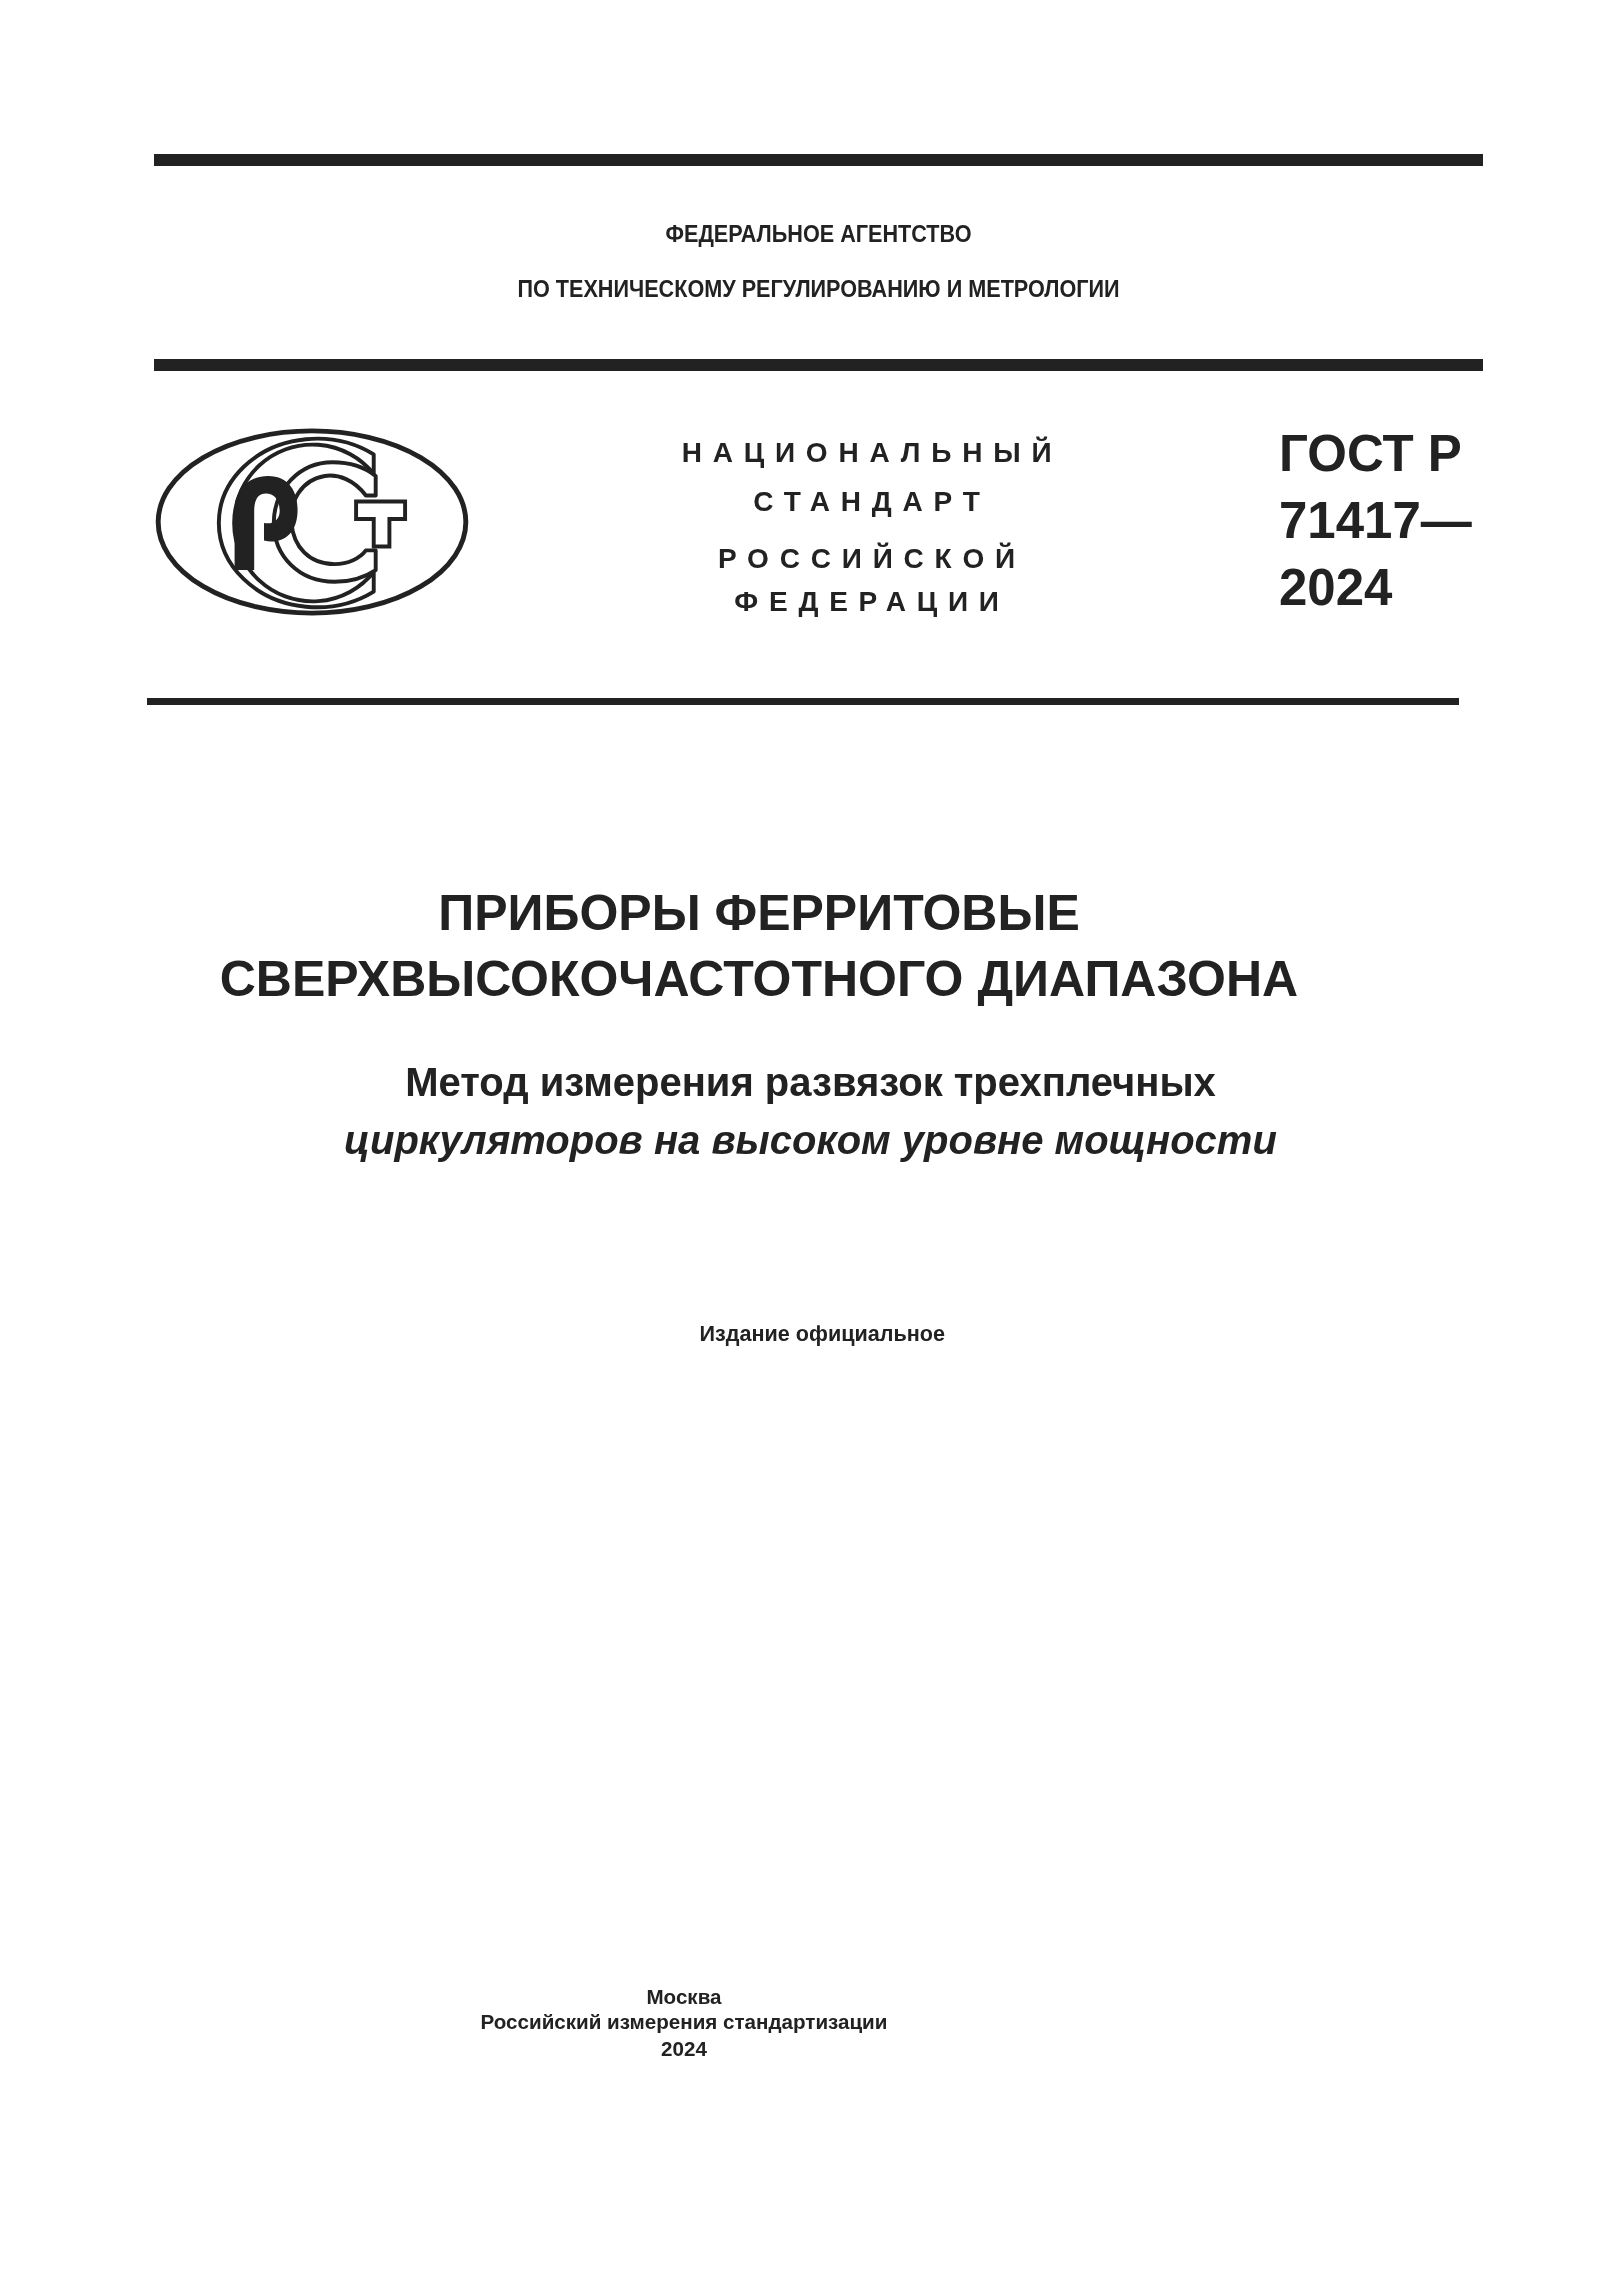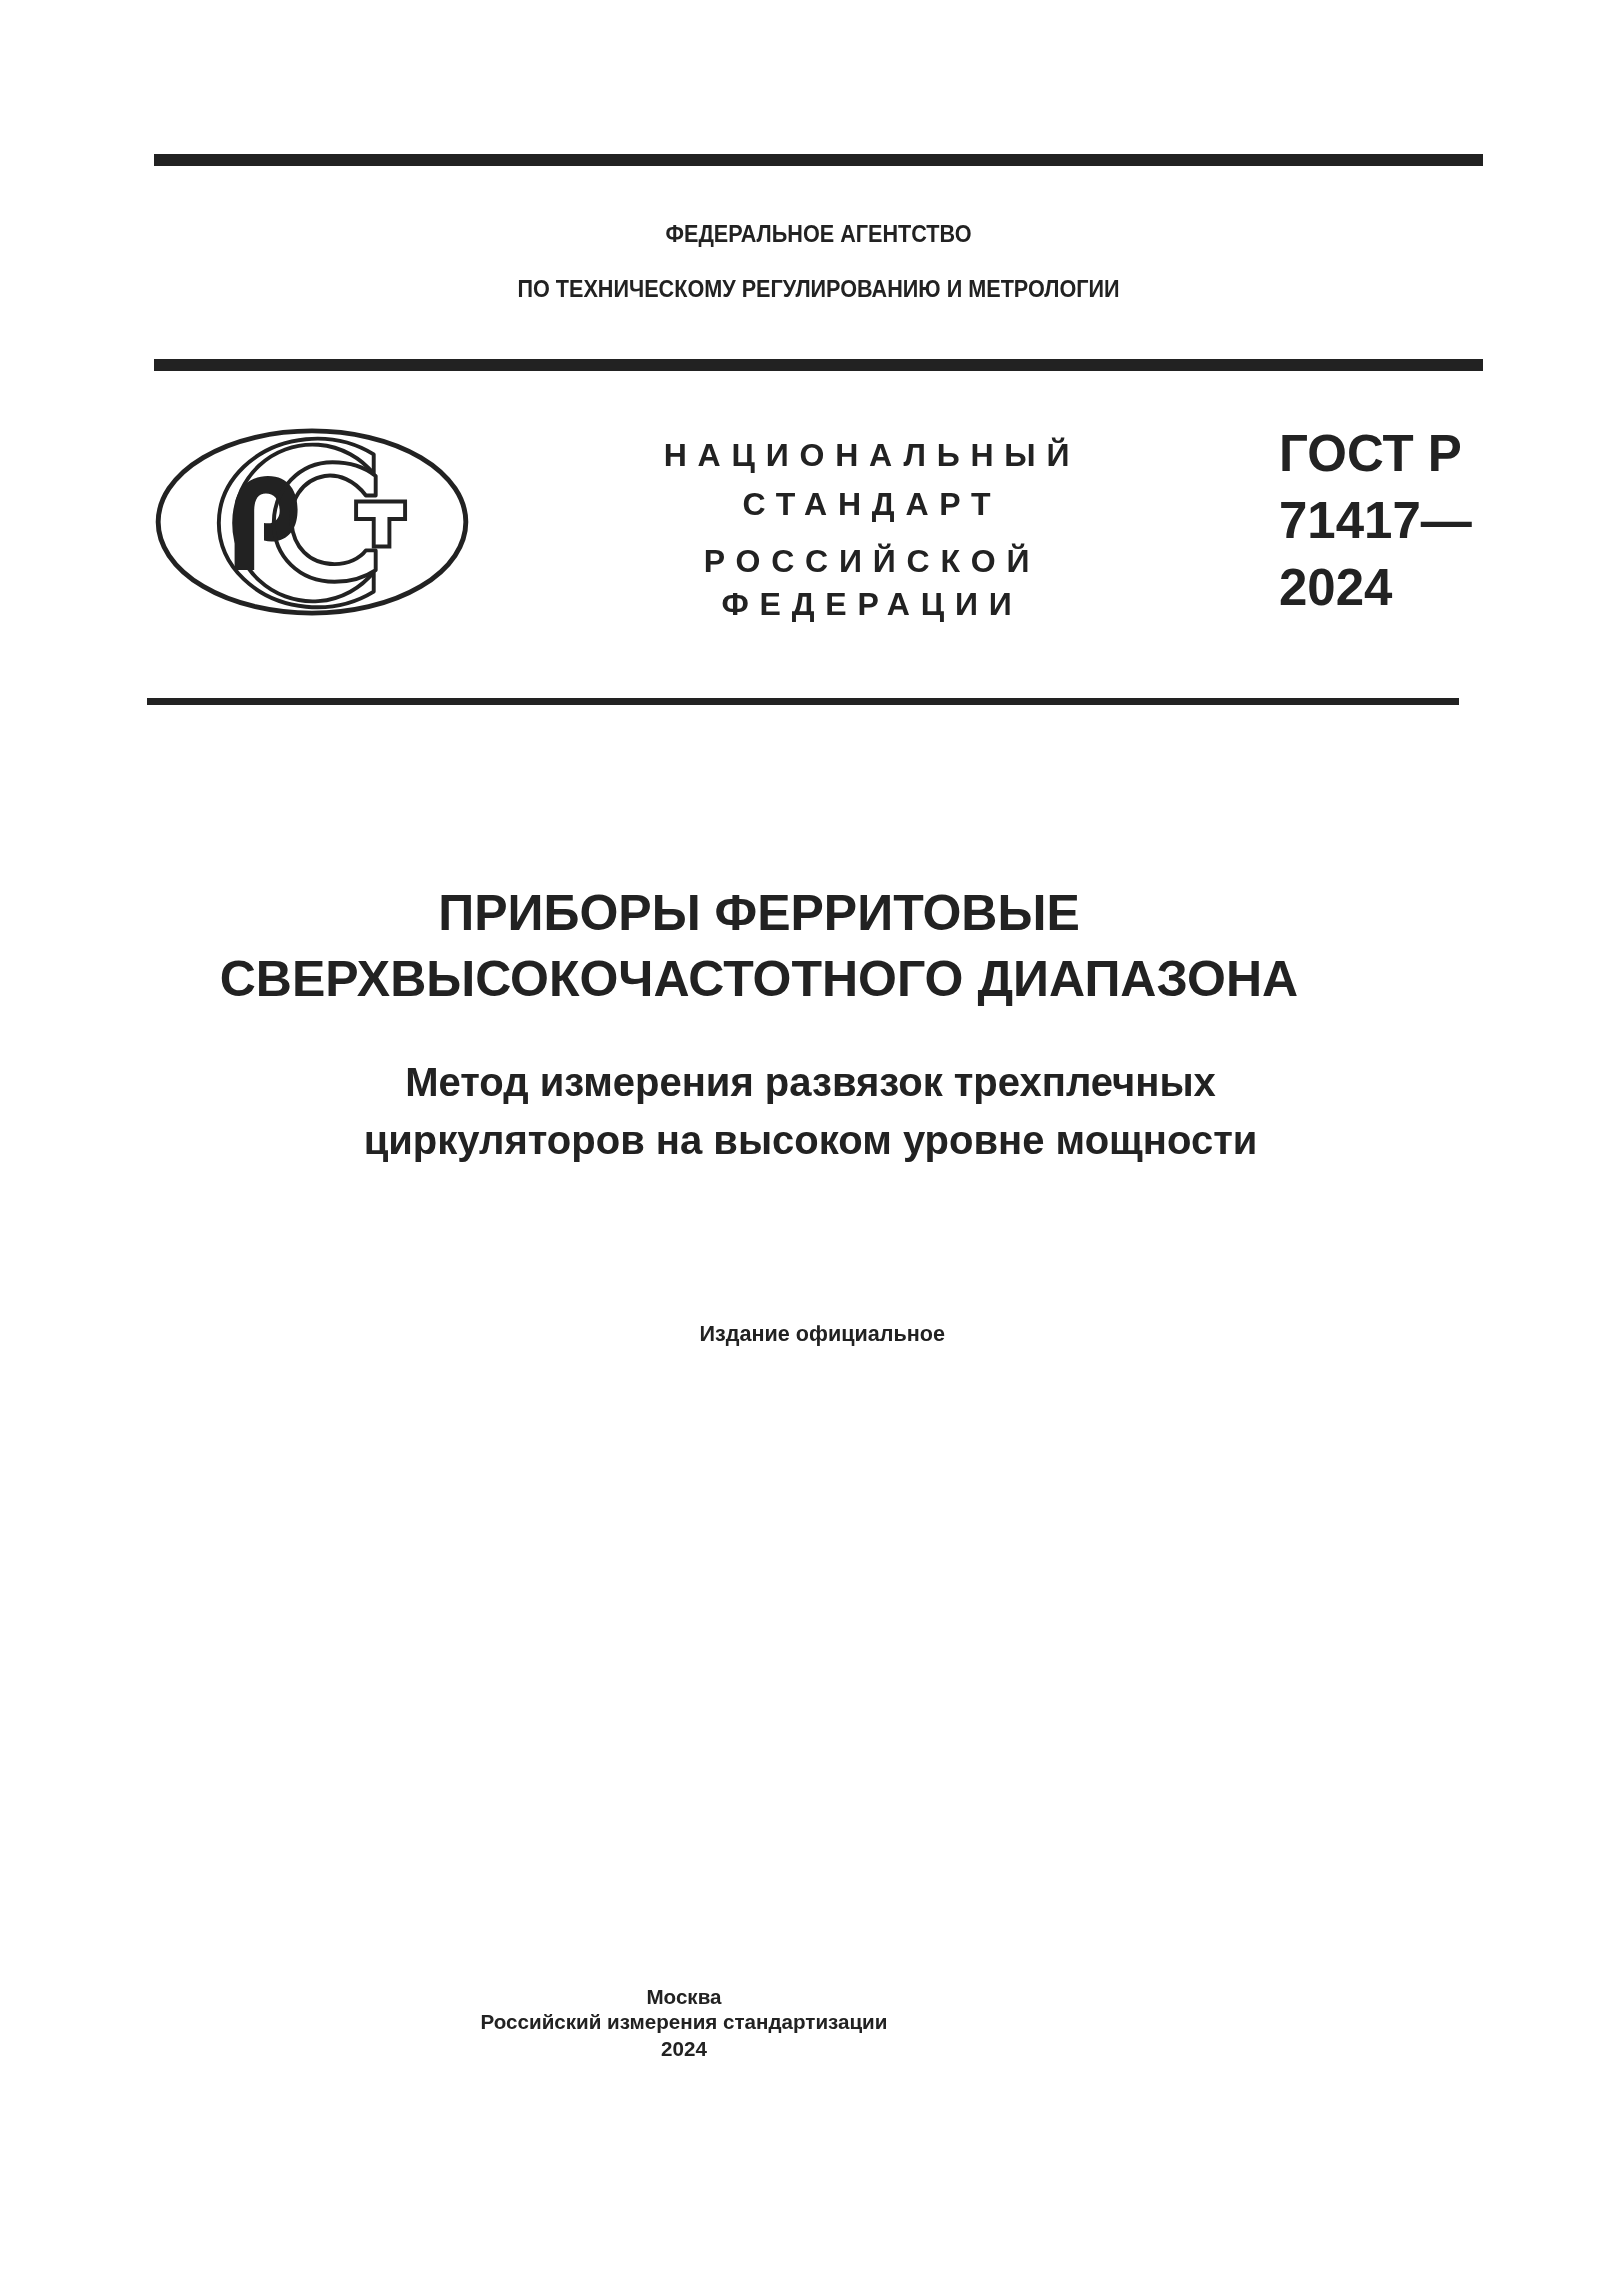--- a/index.html
+++ b/index.html
@@ -44,21 +44,21 @@
       width: 320px;
       height: 194px;
     }
 
     .natstd {
       position: absolute;
       left: 627px;
       width: 490px;
       text-align: center;
       font-weight: bold;
-      font-size: 32px;
+      font-size: 28px;
       letter-spacing: 10.8px;
     }
     .natstd-1 { top: 437px; }
     .natstd-2 { top: 486px; }
     .natstd-3 { top: 536px; margin-top: 7px; }
     .natstd-4 { top: 586px; }
 
     .gost {
       position: absolute;
       left: 1279px;
@@ -85,21 +85,21 @@
     .subtitle {
       position: absolute;
       left: 0;
       width: 1621px;
       text-align: center;
       font-weight: bold;
       font-size: 40px;
       line-height: 1;
     }
     .subtitle-1 { top: 1062px; }
-    .subtitle-2 { top: 1120px; }
+    .subtitle-2 { top: 1120px; font-style: italic; }
 
     .edition {
       position: absolute;
       left: 0;
       width: 1621px;
       text-align: center;
       font-weight: bold;
       font-size: 21.6px;
       top: 1321px;
       margin-left: 11.8px;

